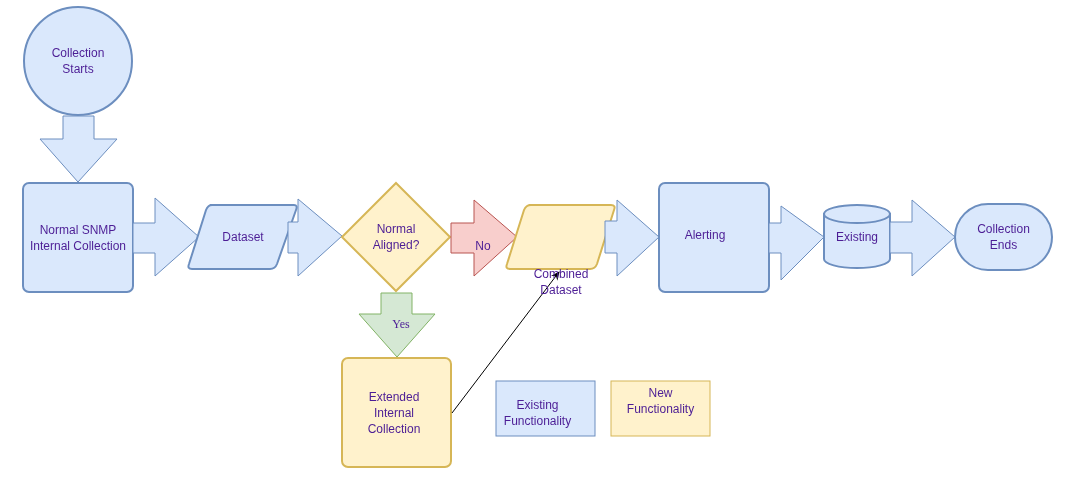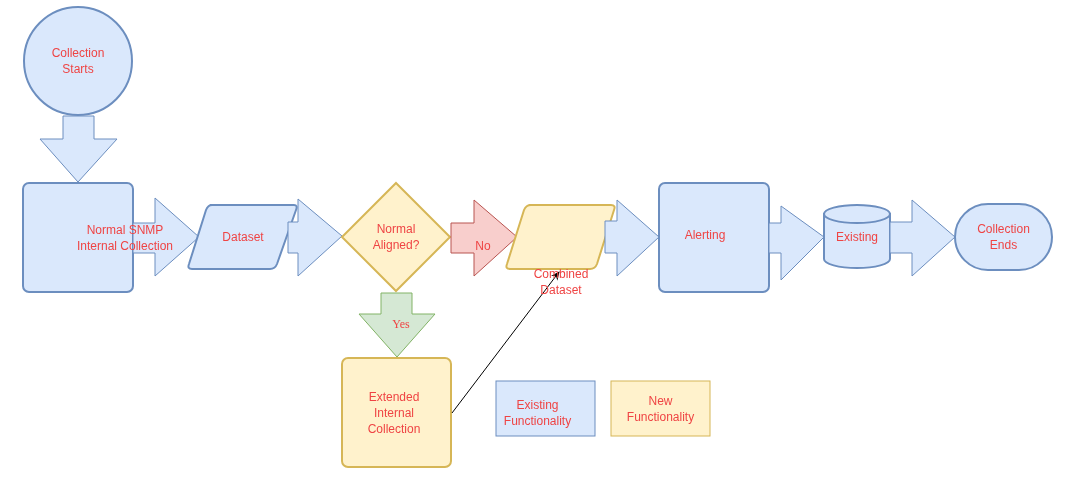--- a/index.html
+++ b/index.html
@@ -1,18 +1,18 @@
 <!DOCTYPE html>
 <html><head>
 <meta charset="utf-8">
 <style>
   html, body { margin: 0; padding: 0; background: #ffffff; }
   body { width: 1084px; height: 478px; position: relative; overflow: hidden; font-family: "Liberation Sans", sans-serif; }
   svg { position: absolute; left: 0; top: 0; }
-  .lbl { position: absolute; font-family: "Liberation Sans", sans-serif; font-size: 12px; color: #ef4444; text-align: center; display: flex; align-items: center; justify-content: center; line-height: 16px; white-space: pre-line; }
+  .lbl { position: absolute; font-family: "Liberation Sans", sans-serif; font-size: 12px; color: #4c1d95; text-align: center; display: flex; align-items: center; justify-content: center; line-height: 16px; white-space: pre-line; }
 </style>
 </head>
 <body>
 
 <svg width="1084" height="478" viewBox="0 0 1084 478">
   <defs>
     <marker id="arrowhead" markerWidth="10" markerHeight="10" refX="8" refY="5" orient="auto" markerUnits="userSpaceOnUse">
       <path d="M0,1 L9,5 L0,9 L3,5 Z" fill="#000"></path>
     </marker>
   </defs>
@@ -55,32 +55,32 @@
   <rect x="342" y="358" width="109" height="109" rx="6" ry="6" fill="#fff2cc" stroke="#d6b656" stroke-width="2"></rect>
 
   <line x1="452" y1="413" x2="559" y2="272" stroke="#000" stroke-width="1" marker-end="url(#arrowhead)"></line>
 
   <rect x="496" y="381" width="99" height="55" fill="#dae8fc" stroke="#6c8ebf" stroke-width="1"></rect>
   <rect x="611" y="381" width="99" height="55" fill="#fff2cc" stroke="#d6b656" stroke-width="1"></rect>
 </svg>
 
 <div class="lbl" style="left:24px;top:7px;width:108px;height:108px;">Collection
 Starts</div>
-<div class="lbl" style="left:23px;top:183px;width:110px;height:109px;padding-left:47px;">Normal SNMP
+<div class="lbl" style="left:23px;top:183px;width:110px;height:109px;">Normal SNMP
 Internal Collection</div>
 <div class="lbl" style="left:190px;top:205px;width:106px;height:64px;">Dataset</div>
 <div class="lbl" style="left:342px;top:183px;width:108px;height:108px;">Normal
 Aligned?</div>
 <div class="lbl" style="left:458px;top:231px;width:50px;height:30px;">No</div>
 <div class="lbl" style="left:376px;top:312px;width:50px;height:24px;font-family:Liberation Serif, serif;">Yes</div>
 <div class="lbl" style="left:507px;top:205px;width:108px;height:64px;margin-top:45px;">Combined
 Dataset</div>
 <div class="lbl" style="left:659px;top:180px;width:92px;height:109px;text-align:right;">Alerting</div>
 <div class="lbl" style="left:824px;top:222px;width:66px;height:30px;">Existing</div>
 <div class="lbl" style="left:955px;top:204px;width:97px;height:66px;">Collection
 Ends</div>
 <div class="lbl" style="left:342px;top:358px;width:104px;height:109px;">Extended
 Internal
 Collection</div>
 <div class="lbl" style="left:488px;top:381px;width:99px;height:63px;">Existing
 Functionality</div>
-<div class="lbl" style="left:611px;top:381px;width:99px;height:55px;border-radius:7px;">New
+<div class="lbl" style="left:611px;top:373px;width:99px;height:55px;border-radius:7px;">New
 Functionality</div>
 
 </body></html>

